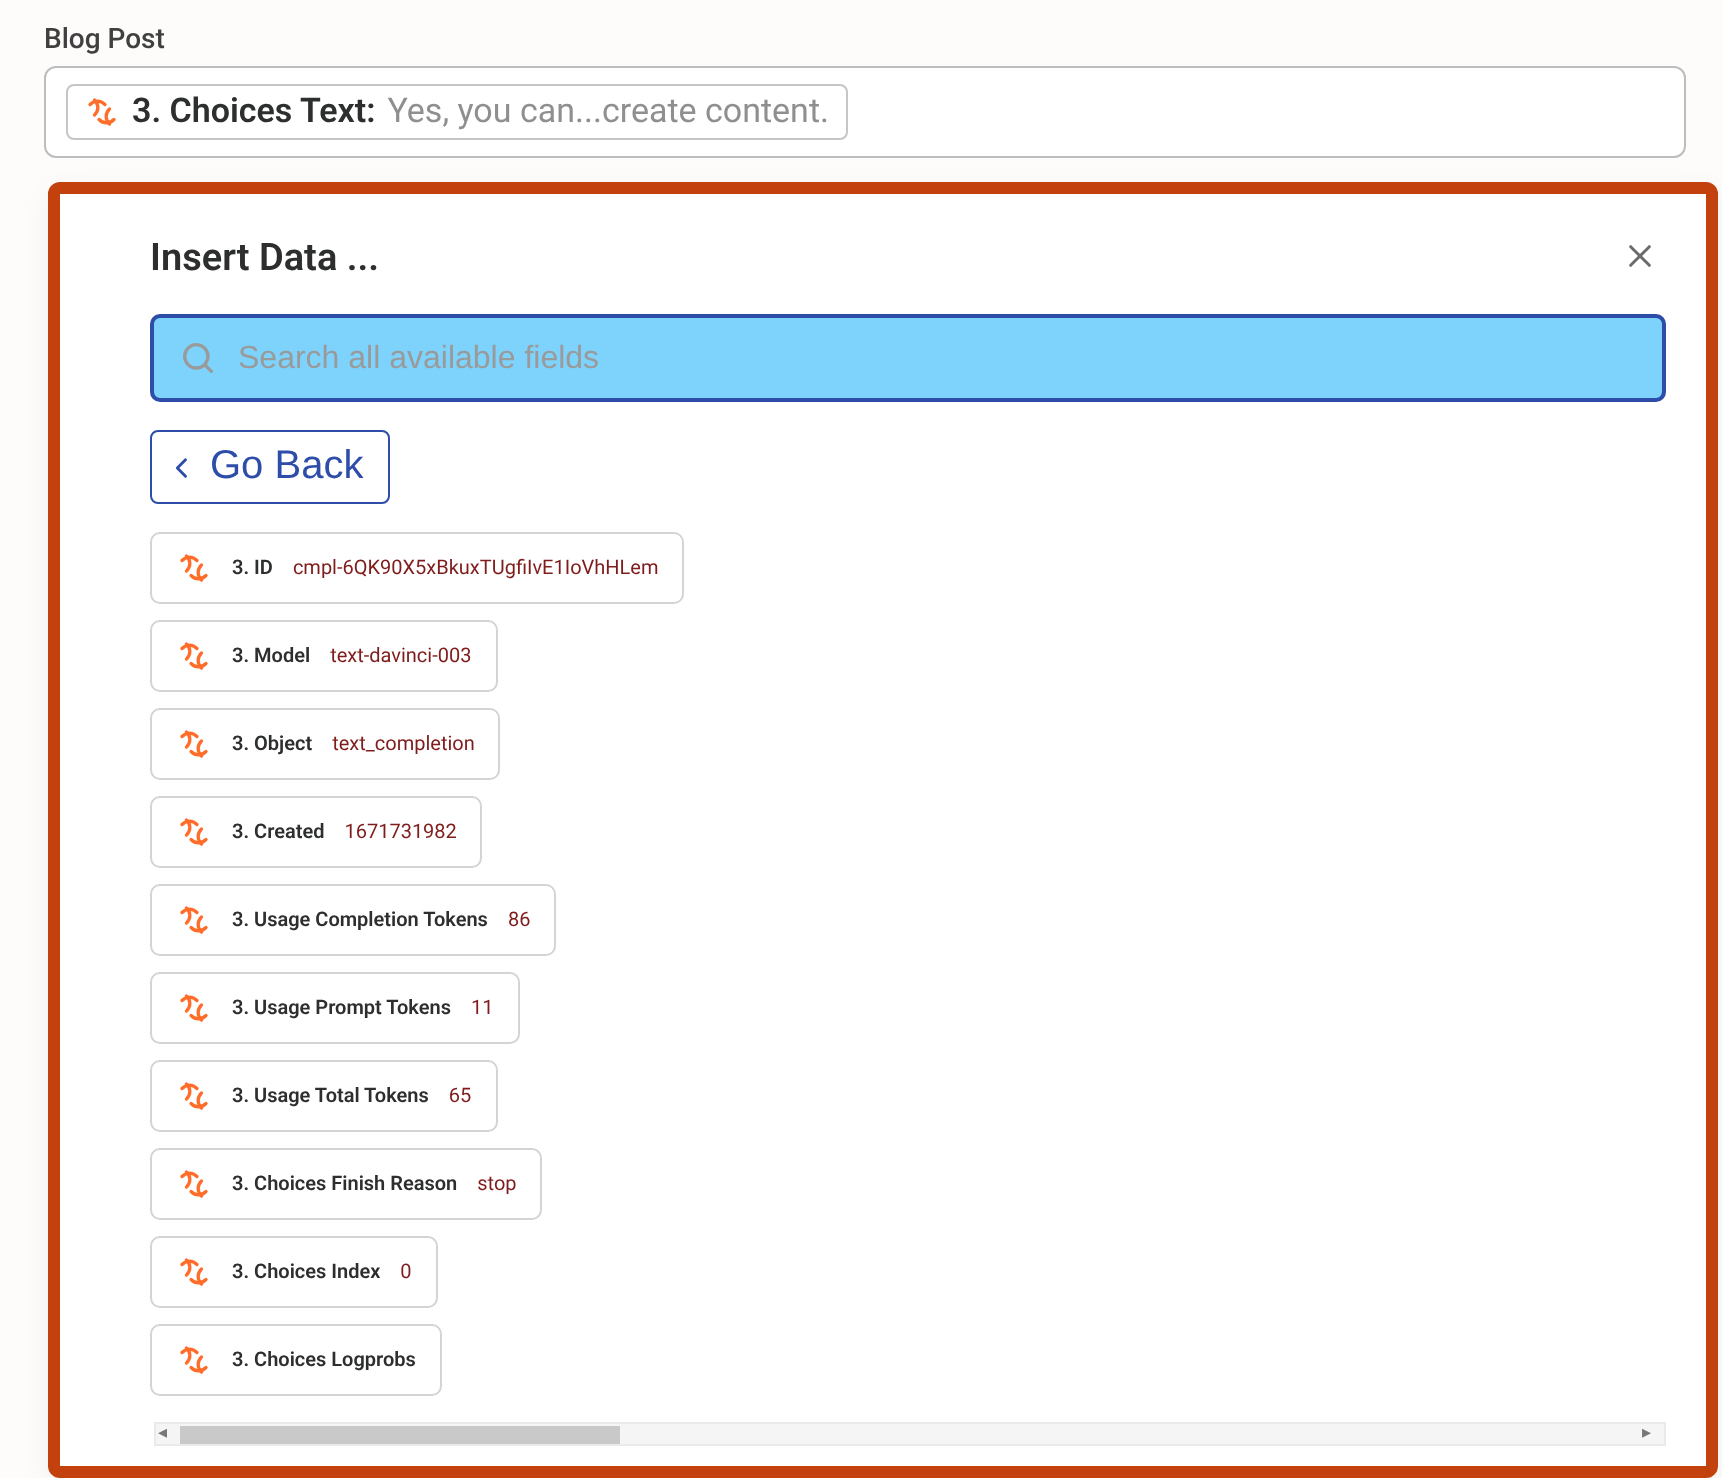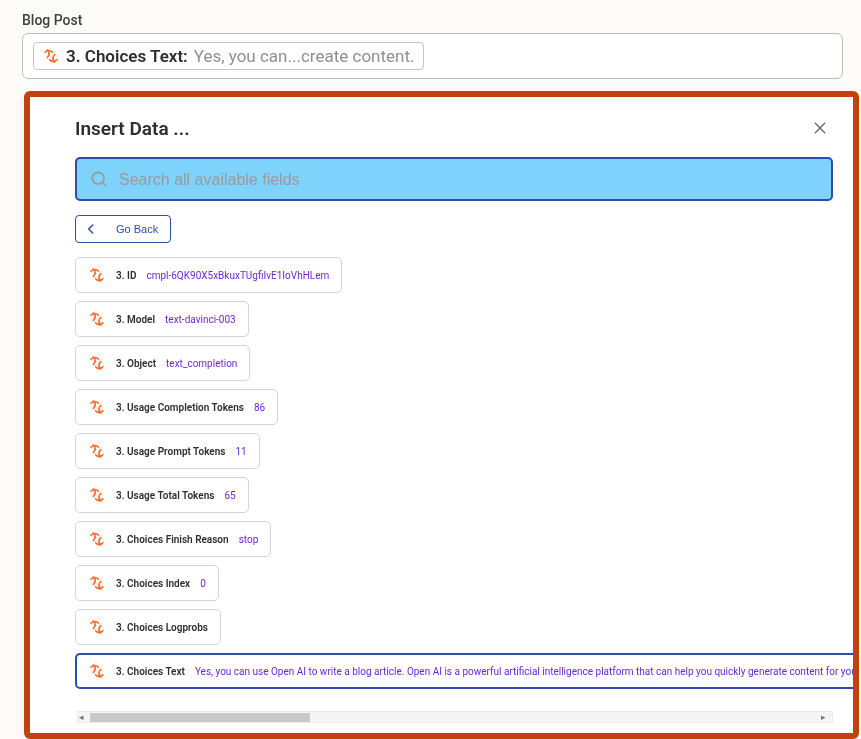--- a/index.html
+++ b/index.html
@@ -93,27 +93,27 @@
     flex: 1;
     font-size: 16px;
     color: #2d2e2e;
     background: transparent;
   }
   .search-field input::placeholder { color: #9a9a9a; }
   .back-wrap { padding: 0 20px 14px 20px; }
   .back-btn {
     display: inline-flex;
     align-items: center;
-    gap: 18px;
+    gap: 7px;
     border: 1px solid #2d4da8;
     color: #2d4da8;
     background: #fff;
     padding: 6px 12px 6px 8px;
     border-radius: 4px;
-    font-size: 11px;
+    font-size: 20px;
     font-weight: 500;
     cursor: pointer;
   }
   .list-scroll {
     flex: 1;
     overflow-x: auto;
     overflow-y: hidden;
     padding: 0 20px 10px 20px;
   }
   .list-inner {
@@ -134,21 +134,21 @@
     font-size: 10px;
     cursor: pointer;
     white-space: nowrap;
   }
   .data-item.selected {
     border: 2px solid #2d4da8;
     padding: 7px 11px;
     width: 1200px;
   }
   .data-item .ilbl { font-weight: 600; color: #2d2e2e; }
-  .data-item .ival { color: #6d28d9; }
+  .data-item .ival { color: #7f1d1d; }
   .zap-icon {
     width: 18px; height: 18px;
     flex-shrink: 0;
   }
   .scroll-track {
     margin: 6px 20px 10px 22px;
     height: 12px;
     position: relative;
     background: #f5f5f5;
     border: 1px solid #eaeaea;
@@ -234,20 +234,27 @@
           <svg class="zap-icon" viewBox="0 0 24 24" fill="none" stroke="#ff6d2a" stroke-width="2.2" stroke-linecap="round" stroke-linejoin="round">
             <path d="M4 7c3-3 7-3 10 0M20 17c-3 3-7 3-10 0M7 4c3 3 3 7 0 10M17 20c-3-3-3-7 0-10"></path>
           </svg>
           <span class="ilbl">3. Object</span>
           <span class="ival">text_completion</span>
         </div>
         <div class="data-item">
           <svg class="zap-icon" viewBox="0 0 24 24" fill="none" stroke="#ff6d2a" stroke-width="2.2" stroke-linecap="round" stroke-linejoin="round">
             <path d="M4 7c3-3 7-3 10 0M20 17c-3 3-7 3-10 0M7 4c3 3 3 7 0 10M17 20c-3-3-3-7 0-10"></path>
           </svg>
+          <span class="ilbl">3. Created</span>
+          <span class="ival">1671731982</span>
+        </div>
+        <div class="data-item">
+          <svg class="zap-icon" viewBox="0 0 24 24" fill="none" stroke="#ff6d2a" stroke-width="2.2" stroke-linecap="round" stroke-linejoin="round">
+            <path d="M4 7c3-3 7-3 10 0M20 17c-3 3-7 3-10 0M7 4c3 3 3 7 0 10M17 20c-3-3-3-7 0-10"></path>
+          </svg>
           <span class="ilbl">3. Usage Completion Tokens</span>
           <span class="ival">86</span>
         </div>
         <div class="data-item">
           <svg class="zap-icon" viewBox="0 0 24 24" fill="none" stroke="#ff6d2a" stroke-width="2.2" stroke-linecap="round" stroke-linejoin="round">
             <path d="M4 7c3-3 7-3 10 0M20 17c-3 3-7 3-10 0M7 4c3 3 3 7 0 10M17 20c-3-3-3-7 0-10"></path>
           </svg>
           <span class="ilbl">3. Usage Prompt Tokens</span>
           <span class="ival">11</span>
         </div>

